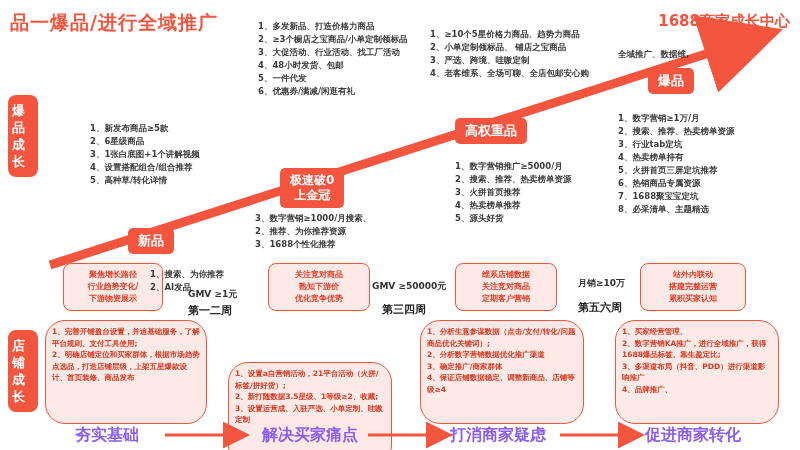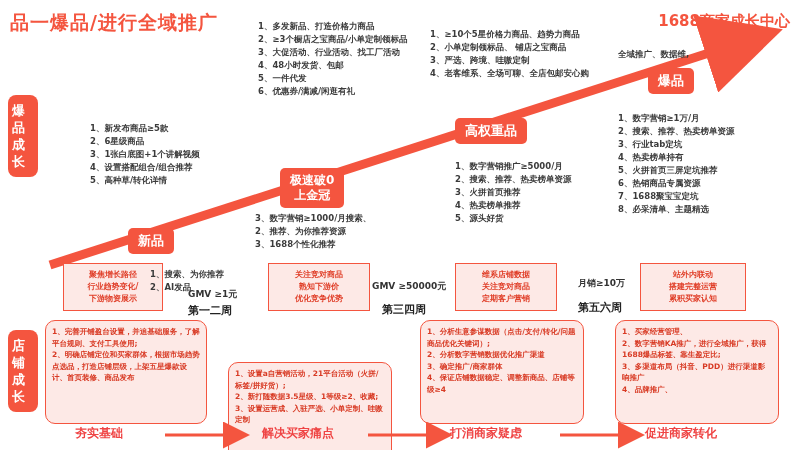--- a/index.html
+++ b/index.html
@@ -66,21 +66,21 @@
   #note-3{left:430px;top:28px;}
   #note-4{left:618px;top:48px;}
   #note-5{left:255px;top:212px;}
   #note-6{left:455px;top:160px;}
   #note-7{left:618px;top:112px;}
 
   
   .rbox{
     border:1px solid #f4553f;
     background:#fde9e6;
-    border-radius:0;
+    border-radius:8px;
     font-size:8px;line-height:12px;
     color:#e03e28;
     padding:5px 6px;
     text-align:center;
     white-space:pre-line;
   }
   #mbox-1{left:63px;top:263px;width:86px;}
   #mbox-2{left:268px;top:263px;width:88px;}
   #mbox-3{left:455px;top:263px;width:88px;}
   #mbox-4{left:640px;top:263px;width:92px;}
@@ -94,35 +94,35 @@
   
   .week{font-size:11px;font-weight:bold;color:#222;white-space:nowrap;}
   #week-1{left:188px;top:303px;}
   #week-2{left:382px;top:302px;}
   #week-3{left:578px;top:300px;}
 
   
   .panel{
     border:1px solid #f4553f;
     background:#fde9e6;
-    border-radius:10px;
+    border-radius:20px;
     font-size:7.5px;line-height:11.5px;
     color:#d83a24;
     padding:5px 6px;
     white-space:pre-line;
     top:320px;height:92px;
   }
   #panel-1{left:45px;width:148px;}
   #panel-2{left:228px;width:150px;margin-top:42px;}
   #panel-3{left:420px;width:150px;}
   #panel-4{left:615px;width:150px;}
 
   
   .bcap{
-    font-size:12px;font-weight:bold;color:#ef4444;
+    font-size:16px;font-weight:bold;color:#8b5cf6;
     top:425px;white-space:nowrap;
   }
   #bcap-1{left:75px;}
   #bcap-2{left:262px;}
   #bcap-3{left:450px;}
   #bcap-4{left:645px;}
 
   
   .barrow{top:430px;height:8px;}
   svg{display:block;overflow:visible;}

